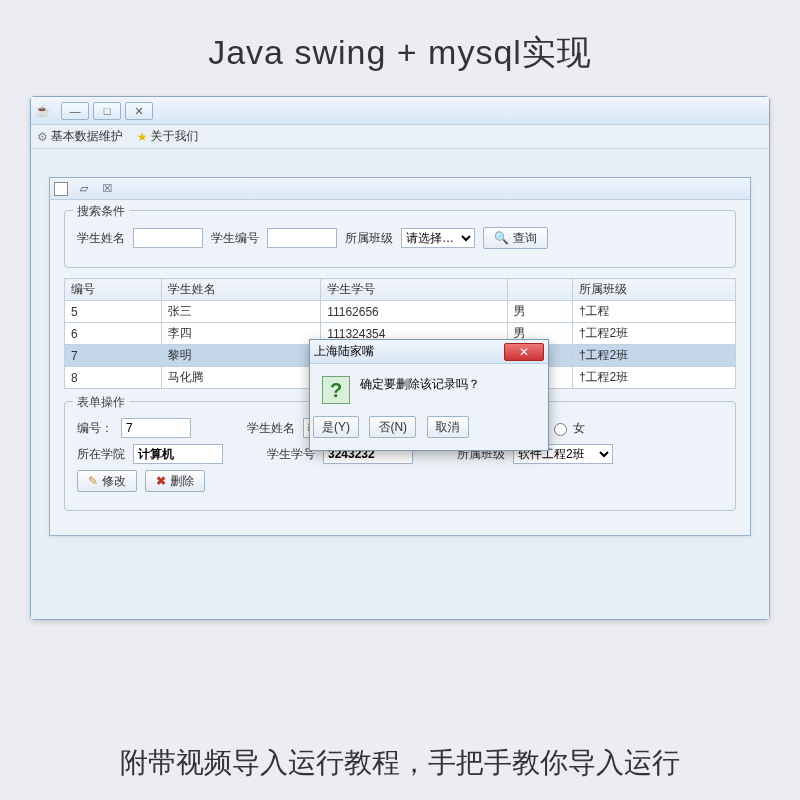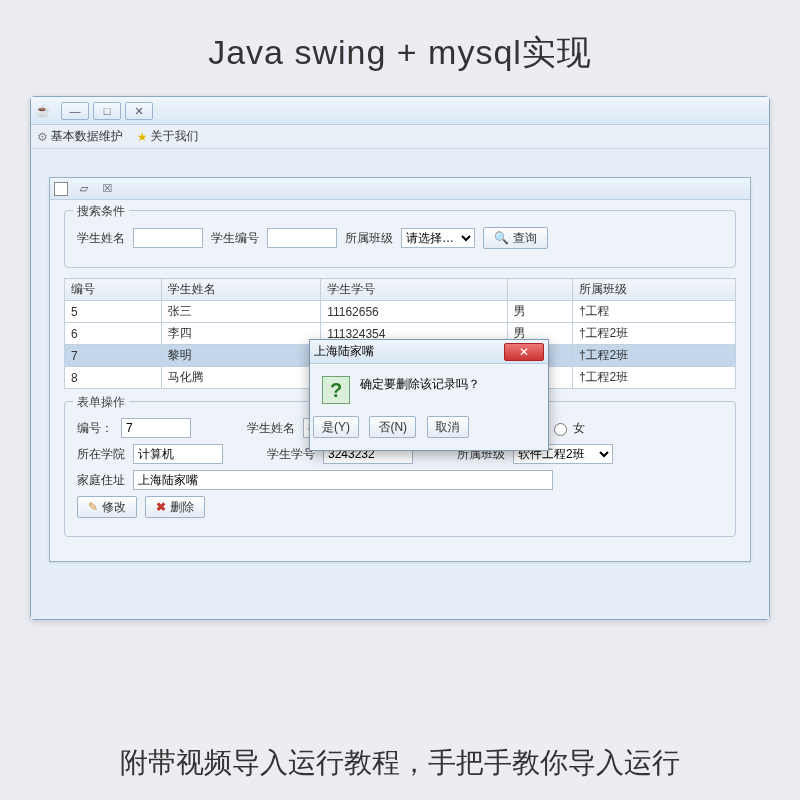--- a/index.html
+++ b/index.html
@@ -129,21 +129,21 @@
   .row { display: flex; align-items: center; flex-wrap: wrap; gap: 6px 8px; margin: 6px 0; }
   .lbl { font-size: 12px; color: #333; white-space: nowrap; }
   input.txt {
     height: 20px;
     border: 1px solid #a7b8cb;
     background: #fff;
     font-size: 12px;
     padding: 0 4px;
   }
   .txt.sm { width: 70px; }
-  .txt.md { width: 90px; }
+  .txt.md { width: 90px; font-weight: bold; }
   .txt.lg { width: 420px; }
   select.combo {
     height: 20px;
     border: 1px solid #a7b8cb;
     background: #fff;
     font-size: 12px;
   }
   .btn {
     height: 22px;
     padding: 0 10px;
@@ -353,24 +353,20 @@
             <span style="width:28px"></span>
             <span class="lbl">学生学号</span>
             <input class="txt md" value="3243232" style="">
             <span style="width:28px"></span>
             <span class="lbl">所属班级</span>
             <select class="combo" style="width:100px">
               <option>软件工程2班</option>
             </select>
           </div>
 
-          <div class="row">
-            <span class="lbl">家庭住址</span>
-            <input class="txt lg" value="上海陆家嘴" style="">
-          </div>
 
           <div class="row">
             <span class="btn">
               <span class="icon-pencil">✎</span>
               <span>修改</span>
             </span>
             <span class="btn">
               <span class="icon-x">✖</span>
               <span>删除</span>
             </span>

